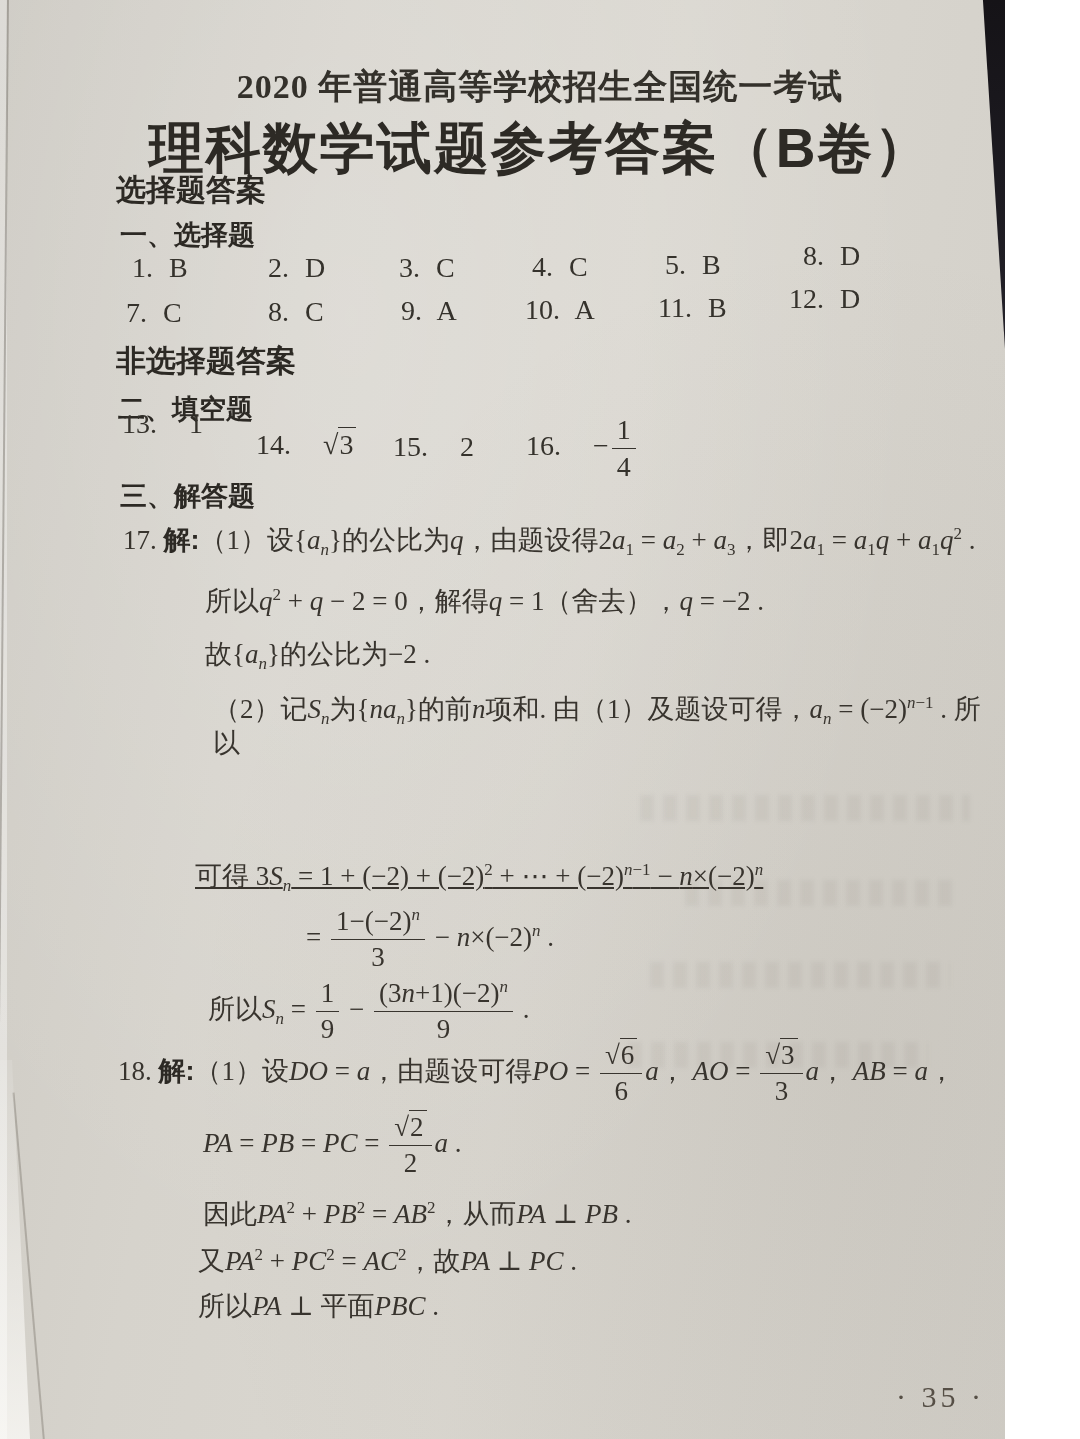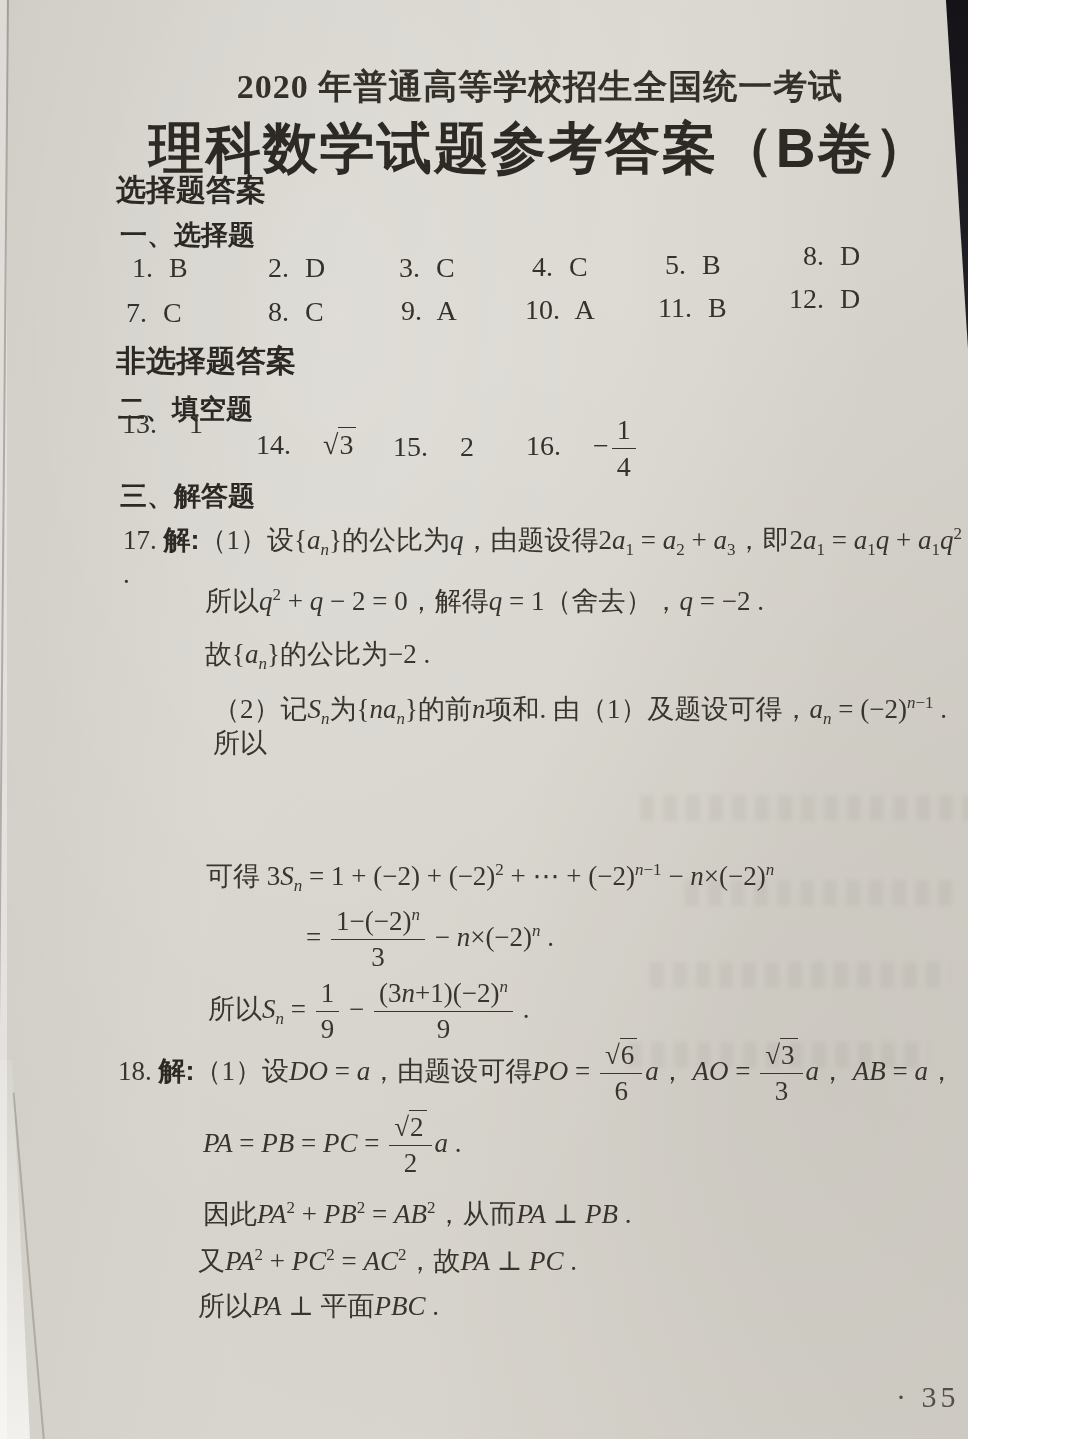--- a/index.html
+++ b/index.html
@@ -6,20 +6,21 @@
   .photo{
     position:relative;
     width:968px;height:1439px;
     overflow:hidden;
     background:
       radial-gradient(ellipse at 35% 22%, rgba(255,255,255,0.20), transparent 62%),
       radial-gradient(ellipse at 85% 75%, rgba(120,112,100,0.10), transparent 55%),
       linear-gradient(100deg,#cdcac3 0%,#d6d3cc 28%,#dad7d0 55%,#d2cfc8 100%);
     font-family:"Liberation Serif","DejaVu Serif",serif;
     color:#393630;
+    padding-left:37px;
   }
   
   .edge-strip{position:absolute;left:0;top:0;width:7px;height:100%;
     background:linear-gradient(to bottom,rgba(255,255,255,0.28),rgba(255,255,255,0.45));}
   .edge-line{position:absolute;left:7px;top:-6px;width:2px;height:1120px;
     background:rgba(80,74,66,0.35);transform:rotate(0.5deg);transform-origin:top;}
   .crease{position:absolute;left:28px;top:1092px;width:2px;height:356px;
     background:rgba(90,84,74,0.30);transform:rotate(-5deg);}
   .corner-light{position:absolute;left:0;top:1060px;width:30px;height:379px;
     background:linear-gradient(to bottom,rgba(255,255,255,0.10),rgba(252,251,248,0.75));
@@ -64,21 +65,21 @@
   sup{font-size:17px;vertical-align:10px;line-height:0;}
   sub{font-size:17px;vertical-align:-6px;line-height:0;}
   .frac{display:inline-block;vertical-align:middle;text-align:center;line-height:1.15;margin:0 3px;}
   .frac .num{display:block;padding:0 5px 2px;border-bottom:1.7px solid currentColor;}
   .frac .den{display:block;padding-top:2px;}
   .sqrt{white-space:nowrap;}
   .sqrt .sa{border-top:1.7px solid currentColor;padding:1px 3px 0 1px;}
 
   .l17-0{top:524px;left:123px;} .l17-1{top:585px;left:205px;} .l17-2{top:638px;left:205px;}
   .l17-3{top:693px;left:213px;} .l17-4{top:753px;left:266px;} .l17-5{top:808px;left:256px;}
-  .l17-6{top:860px;left:206px;} .l17-7{top:906px;left:306px;} .l17-8{top:978px;left:208px;}
+  .l17-6{top:860px;left:195px;text-decoration:underline;} .l17-7{top:906px;left:306px;} .l17-8{top:978px;left:208px;}
   .l18-0{top:1040px;left:118px;} .l18-1{top:1112px;left:203px;} .l18-2{top:1198px;left:203px;}
   .l18-3{top:1245px;left:198px;} .l18-4{top:1290px;left:198px;}
 
   .pageno{top:1380px;left:896px;font-size:30px;letter-spacing:4px;color:#564f46;}
 </style>
 </head>
 <body>
 
 <div class="photo">
 

